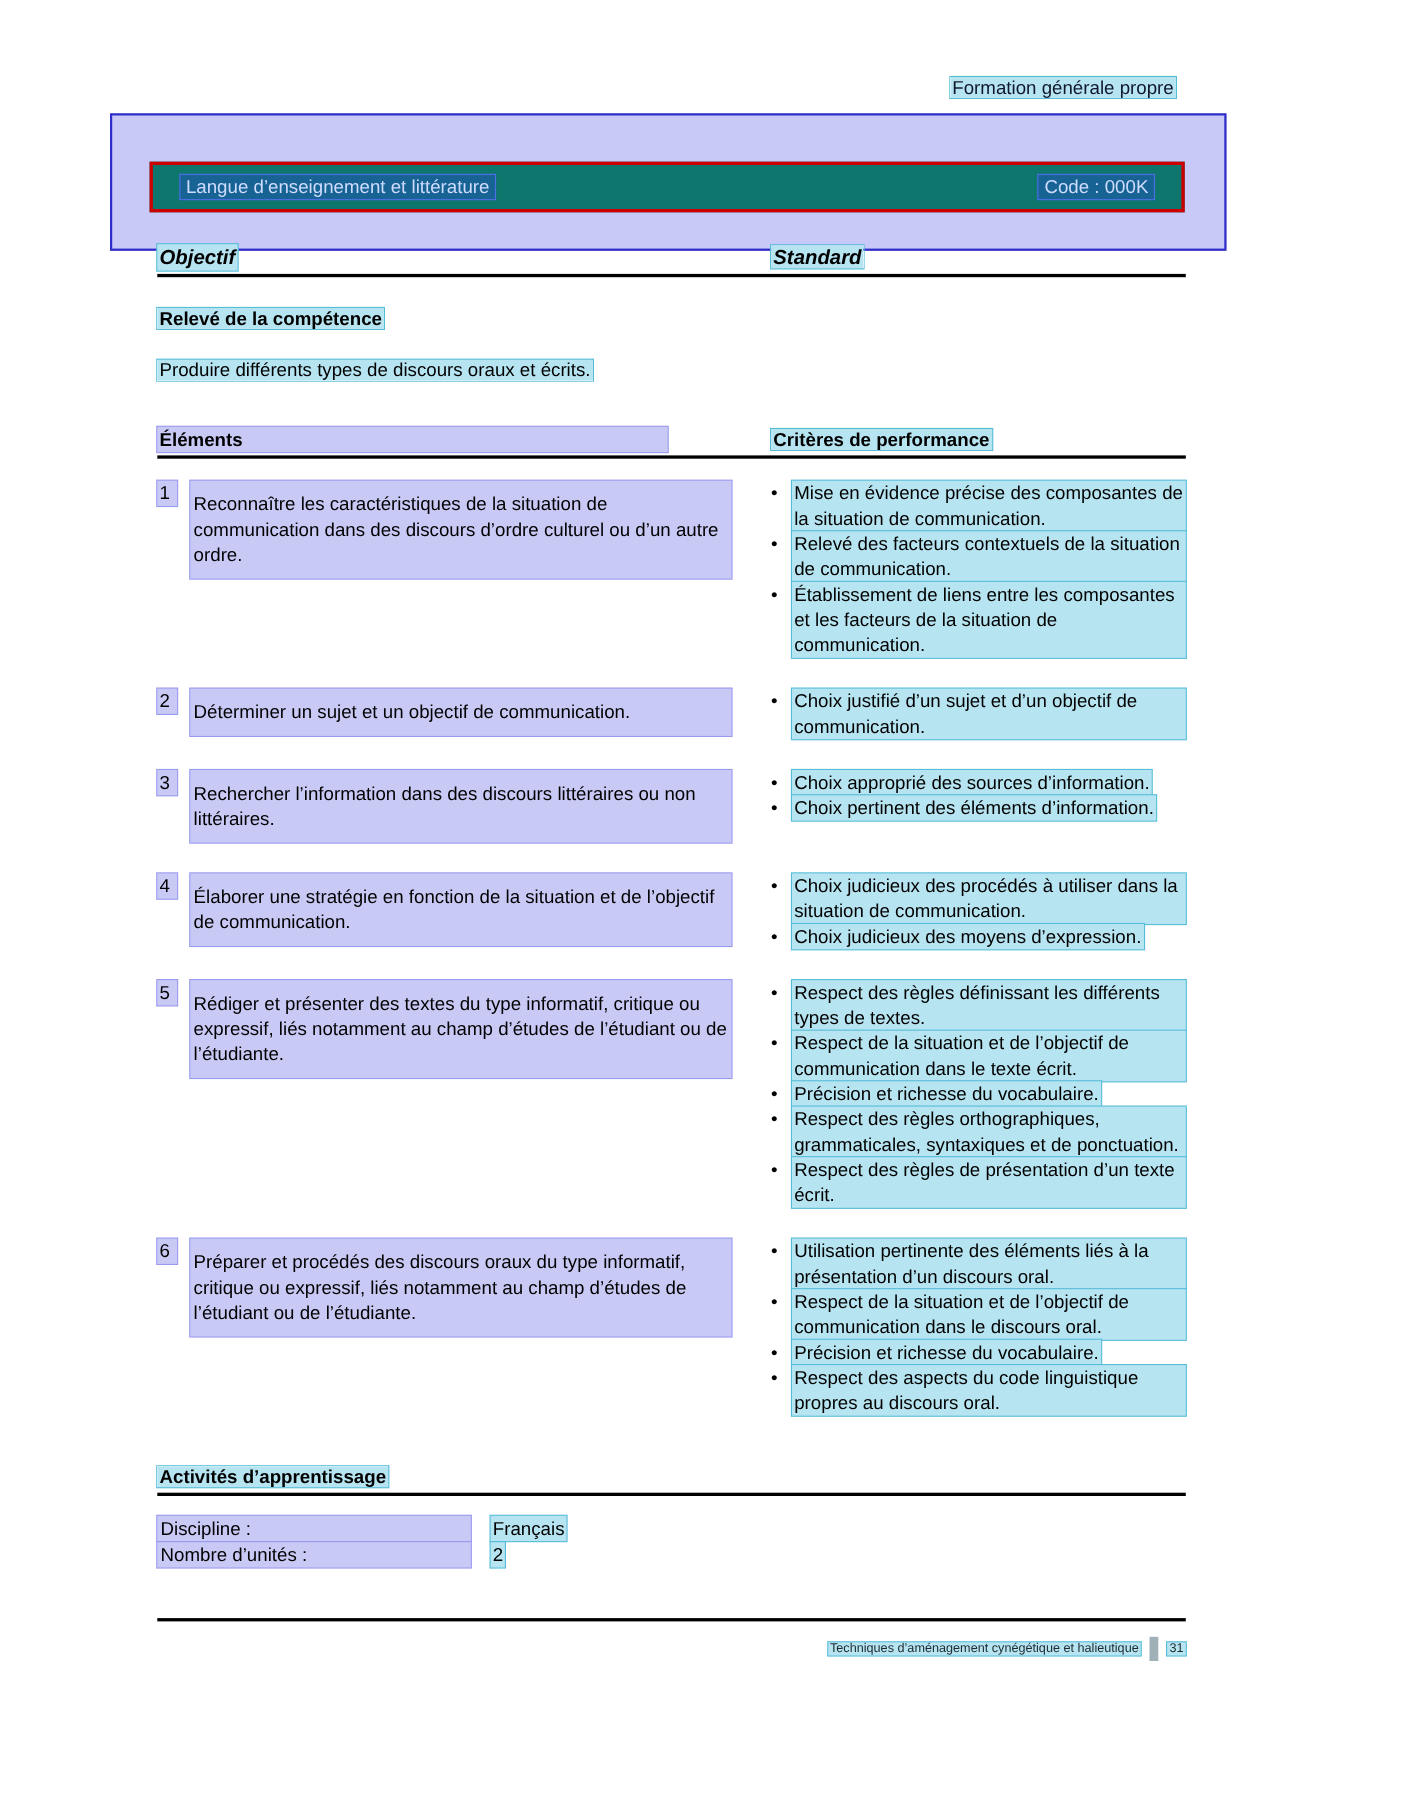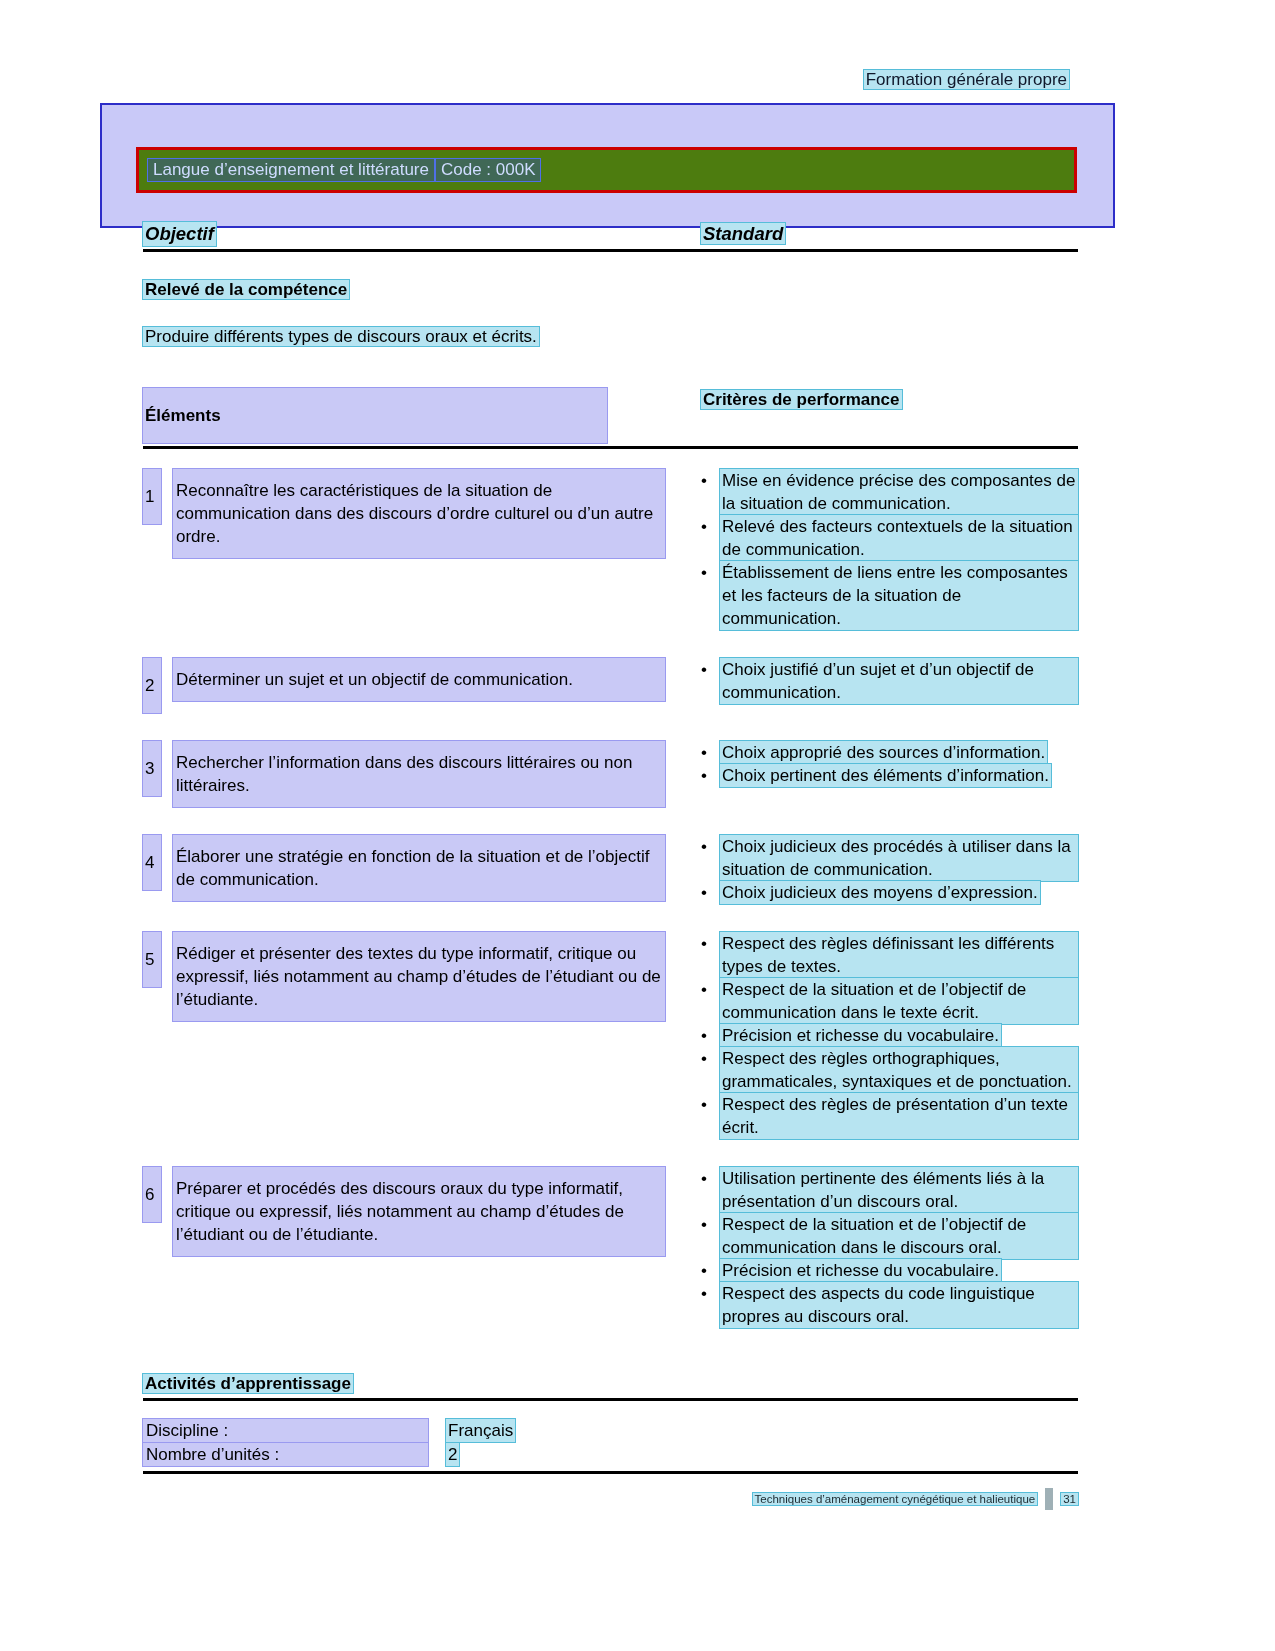--- a/index.html
+++ b/index.html
@@ -12,39 +12,39 @@
   .page { position:absolute; inset:0; background:#fff; overflow:hidden; }
 
   
   .hl-c {
     background:#b7e4f1; box-shadow:0 0 0 1px #56bdd9;
     padding:0 2px;
     box-decoration-break:clone; -webkit-box-decoration-break:clone;
   }
   .hl-p {
     background:#c9c9f6; box-shadow:0 0 0 1px #9a9af0;
-    padding:16px 2px;
+    padding:0 2px;
     box-decoration-break:clone; -webkit-box-decoration-break:clone;
   }
 
   .corner {
     position:absolute; top:70px; right:206px;
     font-size:17px; color:#0f172a;
   }
 
   
   .header-box {
     position:absolute; left:100px; top:103px; width:1015px; height:125px;
     background:#c9c9f8; border:2px solid #2d2dc8;
   }
   .header-bar {
     position:absolute; left:34px; top:42px; width:941px; height:46px;
-    background:#4d7c0f; border:3px solid #cc0000;
-    display:flex; align-items:center; 
-    padding:0 8px;
+    background:#0f766e; border:3px solid #cc0000;
+    display:flex; align-items:center; justify-content:space-between;
+    padding:0 24px;
   }
   .bar-text {
     color:#cfdcff; font-size:17px;
     border:1px solid #4f6fe8; background:rgba(40,70,220,0.35);
     padding:1px 5px; white-space:nowrap;
   }
 
   
   .content {
     position:absolute; left:143px; top:222px; width:935px;

